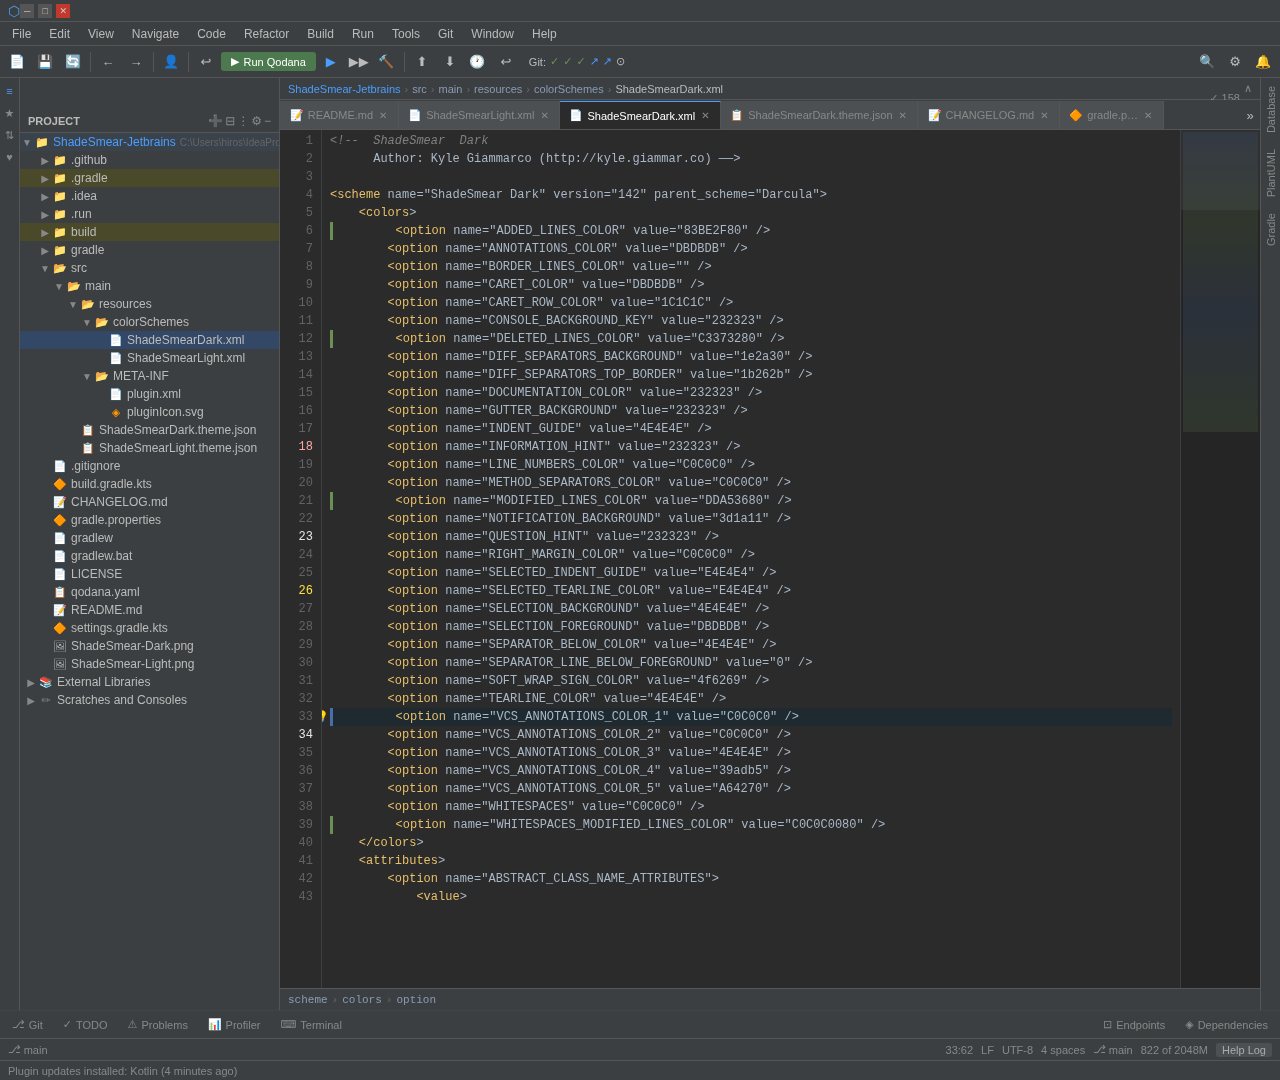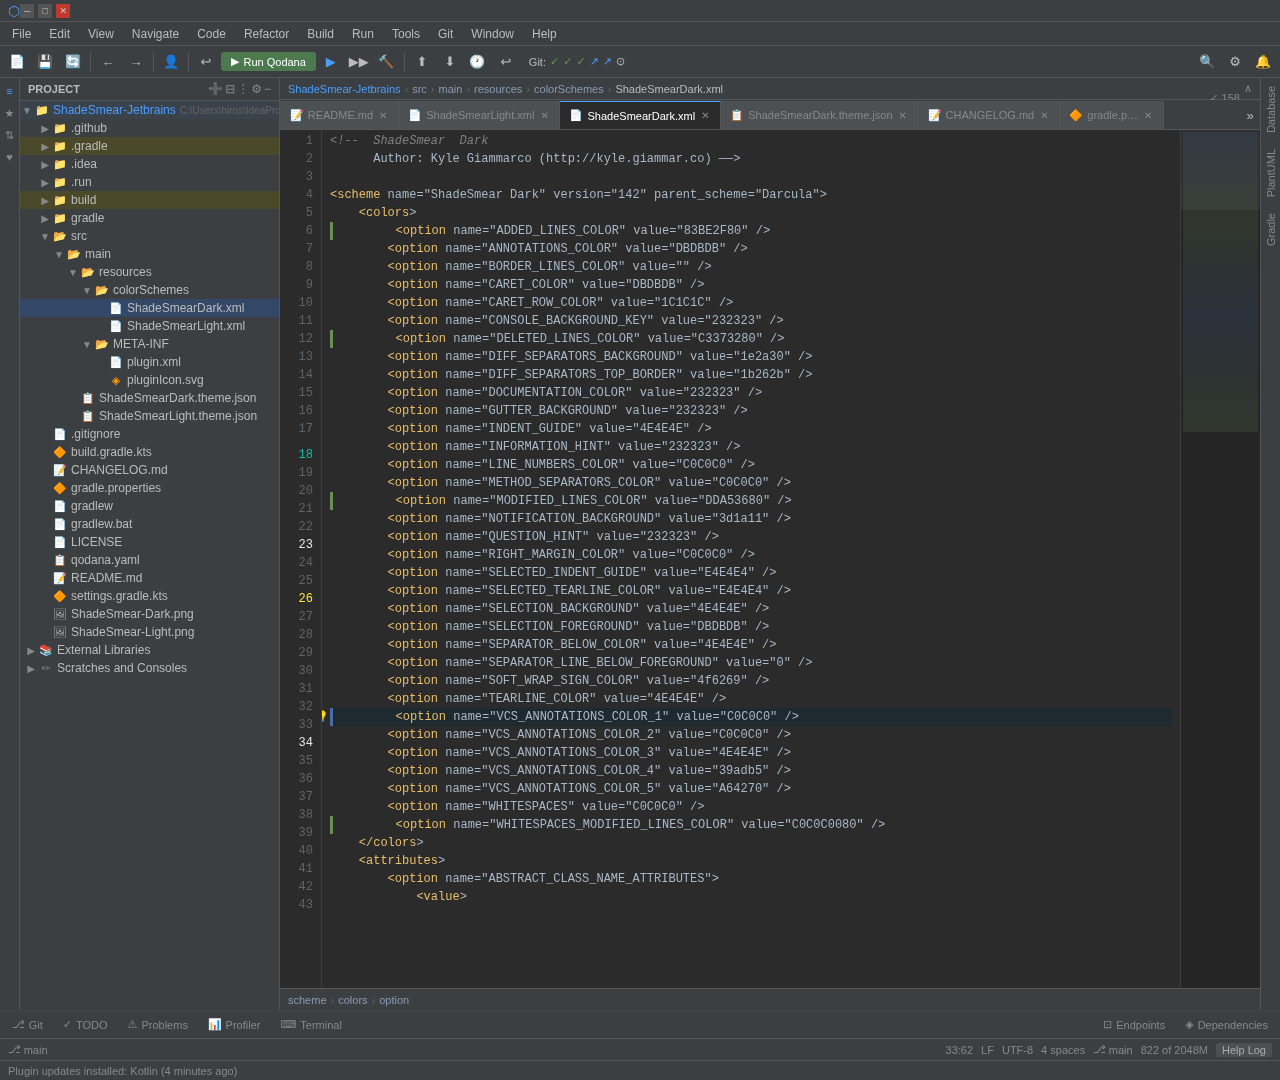--- a/index.html
+++ b/index.html
@@ -144,20 +144,21 @@
     }
     .sidebar-header {
       display: flex;
       align-items: center;
       padding: 4px 8px;
       background: #3c3f41;
       border-bottom: 1px solid #555;
       font-size: 11px;
       color: #bbbbbb;
       gap: 4px;
+      margin-top: 32px;
     }
     .sidebar-header-title { font-size: 11px; font-weight: bold; text-transform: uppercase; flex: 1; }
     .sidebar-header-icons { display: flex; gap: 2px; }
     .sidebar-header-icon { font-size: 12px; cursor: pointer; color: #888; }
     .tree-container { flex: 1; overflow-y: auto; overflow-x: hidden; }
     .tree-item {
       display: flex;
       align-items: center;
       padding: 1px 0;
       cursor: pointer;
@@ -743,21 +744,21 @@
           <div style="line-height:18px;color:#606366;padding-right:4px;">8</div>
           <div style="line-height:18px;color:#606366;padding-right:4px;">9</div>
           <div style="line-height:18px;color:#606366;padding-right:4px;">10</div>
           <div style="line-height:18px;color:#606366;padding-right:4px;">11</div>
           <div style="line-height:18px;color:#606366;padding-right:4px;">12</div>
           <div style="line-height:18px;color:#606366;padding-right:4px;">13</div>
           <div style="line-height:18px;color:#606366;padding-right:4px;">14</div>
           <div style="line-height:18px;color:#606366;padding-right:4px;">15</div>
           <div style="line-height:18px;color:#606366;padding-right:4px;">16</div>
           <div style="line-height:18px;color:#606366;padding-right:4px;">17</div>
-          <div style="line-height:18px;color:#14b8a6;padding-right:4px;margin-top:8px;">18</div>
+          <div style="line-height:18px;color:#fca5a5;padding-right:4px;">18</div>
           <div style="line-height:18px;color:#606366;padding-right:4px;">19</div>
           <div style="line-height:18px;color:#606366;padding-right:4px;">20</div>
           <div style="line-height:18px;color:#606366;padding-right:4px;">21</div>
           <div style="line-height:18px;color:#606366;padding-right:4px;">22</div>
           <div style="line-height:18px;color:#e5e5e5;padding-right:4px;">23</div>
           <div style="line-height:18px;color:#606366;padding-right:4px;">24</div>
           <div style="line-height:18px;color:#606366;padding-right:4px;">25</div>
           <div style="line-height:18px;color:#fde047;padding-right:4px;">26</div>
           <div style="line-height:18px;color:#606366;padding-right:4px;">27</div>
           <div style="line-height:18px;color:#606366;padding-right:4px;">28</div>
@@ -780,21 +781,21 @@
       <div class="code-editor" id="code-content"><div class="code-line" style="position:relative;"><span class="xml-comment">&lt;!--  ShadeSmear  Dark</span></div><div class="code-line" style="position:relative;">      Author: Kyle Giammarco (http://kyle.giammar.co) ——<span class="xml-bracket">&gt;</span></div><div class="code-line" style="position:relative;"></div><div class="code-line" style="position:relative;"><span class="xml-tag">&lt;scheme</span> name="ShadeSmear Dark" version="142" parent_scheme="Darcula"<span class="xml-bracket">&gt;</span></div><div class="code-line" style="position:relative;">    <span class="xml-tag">&lt;colors</span><span class="xml-bracket">&gt;</span></div><div class="code-line" style="position:relative;border-left:3px solid #6a9153;padding-left:5px;">        <span class="xml-tag">&lt;option</span> name="ADDED_LINES_COLOR" value="83BE2F80" <span class="xml-bracket">/&gt;</span></div><div class="code-line" style="position:relative;">        <span class="xml-tag">&lt;option</span> name="ANNOTATIONS_COLOR" value="DBDBDB" <span class="xml-bracket">/&gt;</span></div><div class="code-line" style="position:relative;">        <span class="xml-tag">&lt;option</span> name="BORDER_LINES_COLOR" value="" <span class="xml-bracket">/&gt;</span></div><div class="code-line" style="position:relative;">        <span class="xml-tag">&lt;option</span> name="CARET_COLOR" value="DBDBDB" <span class="xml-bracket">/&gt;</span></div><div class="code-line" style="position:relative;">        <span class="xml-tag">&lt;option</span> name="CARET_ROW_COLOR" value="1C1C1C" <span class="xml-bracket">/&gt;</span></div><div class="code-line" style="position:relative;">        <span class="xml-tag">&lt;option</span> name="CONSOLE_BACKGROUND_KEY" value="232323" <span class="xml-bracket">/&gt;</span></div><div class="code-line" style="position:relative;border-left:3px solid #6a9153;padding-left:5px;">        <span class="xml-tag">&lt;option</span> name="DELETED_LINES_COLOR" value="C3373280" <span class="xml-bracket">/&gt;</span></div><div class="code-line" style="position:relative;">        <span class="xml-tag">&lt;option</span> name="DIFF_SEPARATORS_BACKGROUND" value="1e2a30" <span class="xml-bracket">/&gt;</span></div><div class="code-line" style="position:relative;">        <span class="xml-tag">&lt;option</span> name="DIFF_SEPARATORS_TOP_BORDER" value="1b262b" <span class="xml-bracket">/&gt;</span></div><div class="code-line" style="position:relative;">        <span class="xml-tag">&lt;option</span> name="DOCUMENTATION_COLOR" value="232323" <span class="xml-bracket">/&gt;</span></div><div class="code-line" style="position:relative;">        <span class="xml-tag">&lt;option</span> name="GUTTER_BACKGROUND" value="232323" <span class="xml-bracket">/&gt;</span></div><div class="code-line" style="position:relative;">        <span class="xml-tag">&lt;option</span> name="INDENT_GUIDE" value="4E4E4E" <span class="xml-bracket">/&gt;</span></div><div class="code-line" style="position:relative;">        <span class="xml-tag">&lt;option</span> name="INFORMATION_HINT" value="232323" <span class="xml-bracket">/&gt;</span></div><div class="code-line" style="position:relative;">        <span class="xml-tag">&lt;option</span> name="LINE_NUMBERS_COLOR" value="C0C0C0" <span class="xml-bracket">/&gt;</span></div><div class="code-line" style="position:relative;">        <span class="xml-tag">&lt;option</span> name="METHOD_SEPARATORS_COLOR" value="C0C0C0" <span class="xml-bracket">/&gt;</span></div><div class="code-line" style="position:relative;border-left:3px solid #6a9153;padding-left:5px;">        <span class="xml-tag">&lt;option</span> name="MODIFIED_LINES_COLOR" value="DDA53680" <span class="xml-bracket">/&gt;</span></div><div class="code-line" style="position:relative;">        <span class="xml-tag">&lt;option</span> name="NOTIFICATION_BACKGROUND" value="3d1a11" <span class="xml-bracket">/&gt;</span></div><div class="code-line" style="position:relative;">        <span class="xml-tag">&lt;option</span> name="QUESTION_HINT" value="232323" <span class="xml-bracket">/&gt;</span></div><div class="code-line" style="position:relative;">        <span class="xml-tag">&lt;option</span> name="RIGHT_MARGIN_COLOR" value="C0C0C0" <span class="xml-bracket">/&gt;</span></div><div class="code-line" style="position:relative;">        <span class="xml-tag">&lt;option</span> name="SELECTED_INDENT_GUIDE" value="E4E4E4" <span class="xml-bracket">/&gt;</span></div><div class="code-line" style="position:relative;">        <span class="xml-tag">&lt;option</span> name="SELECTED_TEARLINE_COLOR" value="E4E4E4" <span class="xml-bracket">/&gt;</span></div><div class="code-line" style="position:relative;">        <span class="xml-tag">&lt;option</span> name="SELECTION_BACKGROUND" value="4E4E4E" <span class="xml-bracket">/&gt;</span></div><div class="code-line" style="position:relative;">        <span class="xml-tag">&lt;option</span> name="SELECTION_FOREGROUND" value="DBDBDB" <span class="xml-bracket">/&gt;</span></div><div class="code-line" style="position:relative;">        <span class="xml-tag">&lt;option</span> name="SEPARATOR_BELOW_COLOR" value="4E4E4E" <span class="xml-bracket">/&gt;</span></div><div class="code-line" style="position:relative;">        <span class="xml-tag">&lt;option</span> name="SEPARATOR_LINE_BELOW_FOREGROUND" value="0" <span class="xml-bracket">/&gt;</span></div><div class="code-line" style="position:relative;">        <span class="xml-tag">&lt;option</span> name="SOFT_WRAP_SIGN_COLOR" value="4f6269" <span class="xml-bracket">/&gt;</span></div><div class="code-line" style="position:relative;">        <span class="xml-tag">&lt;option</span> name="TEARLINE_COLOR" value="4E4E4E" <span class="xml-bracket">/&gt;</span></div><div class="code-line" style="position:relative;border-left:3px solid #4a6da7;padding-left:5px;background:#1e2a30;"><span class="yellow-dot" style="position:absolute;left:-18px;font-size:11px;">💡</span>        <span class="xml-tag">&lt;option</span> name="VCS_ANNOTATIONS_COLOR_1" value="C0C0C0" <span class="xml-bracket">/&gt;</span></div><div class="code-line" style="position:relative;">        <span class="xml-tag">&lt;option</span> name="VCS_ANNOTATIONS_COLOR_2" value="C0C0C0" <span class="xml-bracket">/&gt;</span></div><div class="code-line" style="position:relative;">        <span class="xml-tag">&lt;option</span> name="VCS_ANNOTATIONS_COLOR_3" value="4E4E4E" <span class="xml-bracket">/&gt;</span></div><div class="code-line" style="position:relative;">        <span class="xml-tag">&lt;option</span> name="VCS_ANNOTATIONS_COLOR_4" value="39adb5" <span class="xml-bracket">/&gt;</span></div><div class="code-line" style="position:relative;">        <span class="xml-tag">&lt;option</span> name="VCS_ANNOTATIONS_COLOR_5" value="A64270" <span class="xml-bracket">/&gt;</span></div><div class="code-line" style="position:relative;">        <span class="xml-tag">&lt;option</span> name="WHITESPACES" value="C0C0C0" <span class="xml-bracket">/&gt;</span></div><div class="code-line" style="position:relative;border-left:3px solid #6a9153;padding-left:5px;">        <span class="xml-tag">&lt;option</span> name="WHITESPACES_MODIFIED_LINES_COLOR" value="C0C0C0080" <span class="xml-bracket">/&gt;</span></div><div class="code-line" style="position:relative;">    <span class="xml-tag">&lt;/colors</span><span class="xml-bracket">&gt;</span></div><div class="code-line" style="position:relative;">    <span class="xml-tag">&lt;attributes</span><span class="xml-bracket">&gt;</span></div><div class="code-line" style="position:relative;">        <span class="xml-tag">&lt;option</span> name="ABSTRACT_CLASS_NAME_ATTRIBUTES"<span class="xml-bracket">&gt;</span></div><div class="code-line" style="position:relative;">            <span class="xml-tag">&lt;value</span><span class="xml-bracket">&gt;</span></div></div>
 
       <div class="minimap">
         <div class="minimap-highlight"></div>
         <div class="minimap-content">
           <div style="height:300px;background:linear-gradient(to bottom, #4a6da755 0%, #6a915355 30%, #4a6da755 60%, #6a915355 100%);width:100%;"></div>
         </div>
       </div>
     </div>
 
-    <div class="breadcrumb" style="border-top:1px solid #555;border-bottom:none;">
+    <div class="breadcrumb" style="border-top:1px solid #555;border-bottom:none;font-family:Liberation Mono, monospace;">
       <span>scheme</span>
       <span class="breadcrumb-sep">›</span>
       <span>colors</span>
       <span class="breadcrumb-sep">›</span>
       <span>option</span>
     </div>
   </div>
 
   <div class="right-panel">
     <div class="right-panel-tab">Database</div>

